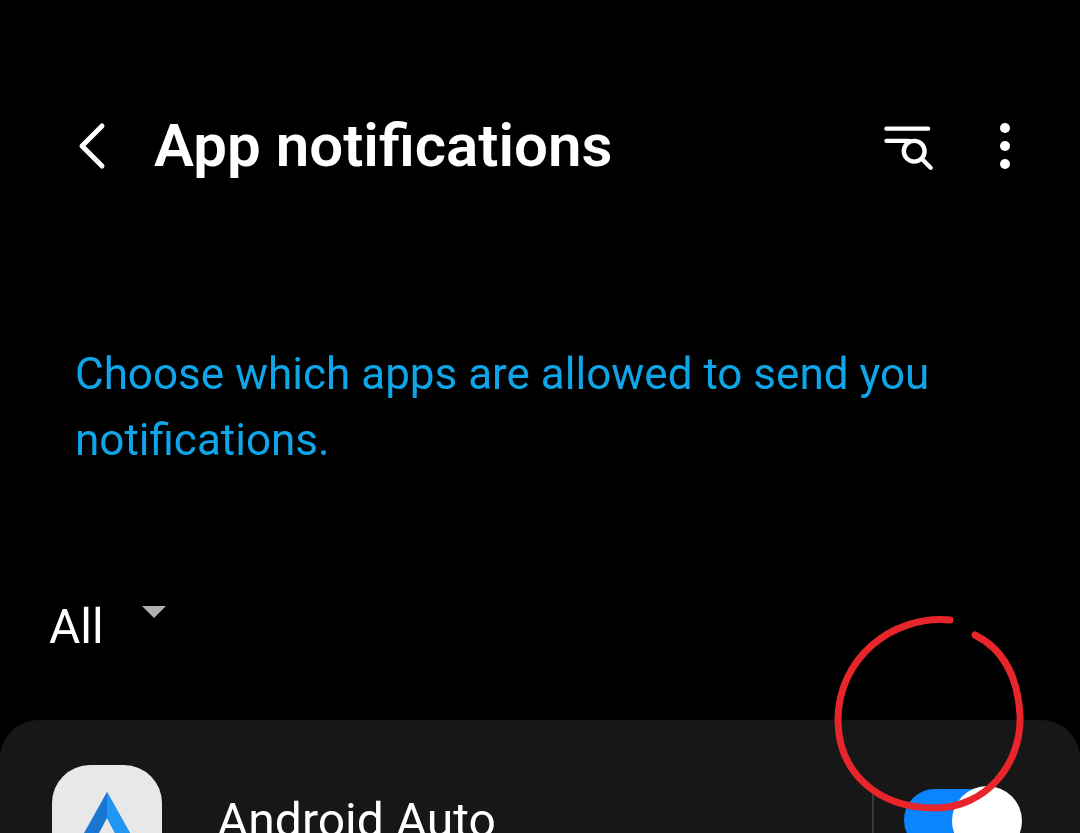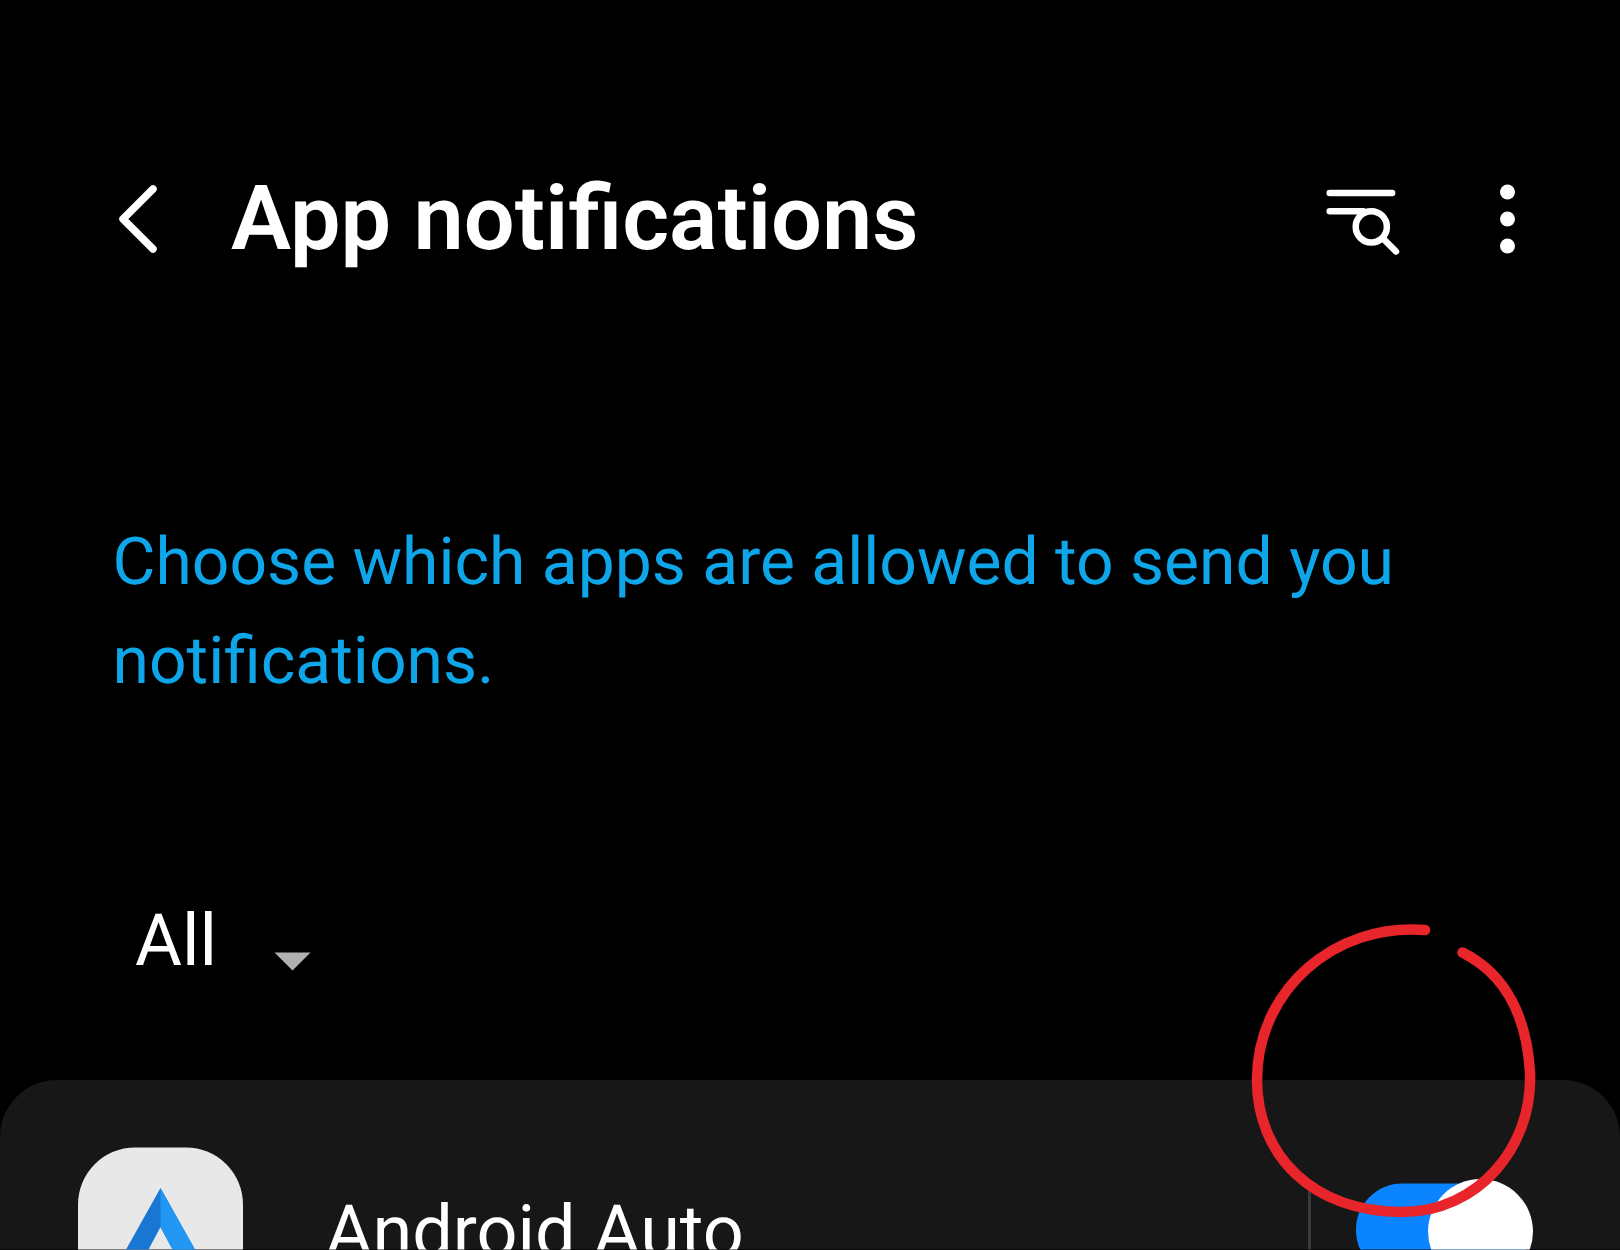--- a/index.html
+++ b/index.html
@@ -58,23 +58,23 @@
       cursor: pointer;
     }
     .description {
       padding: 130px 75px 0 75px;
       font-size: 44px;
       line-height: 1.5;
       color: #0ea5e9;
       font-weight: 400;
     }
     .filter-row {
-      padding: 125px 0 0 90px;
-      display: flex;
-      align-items: flex-end;
+      padding: 125px 0 0 49px;
+      display: flex;
+      align-items: flex-start;
       cursor: pointer;
       gap: 16px;
     }
     .filter-label {
       font-size: 48px;
       color: #ffffff;
       font-weight: 400;
     }
     .dropdown-icon {
       margin-left: 20px;

